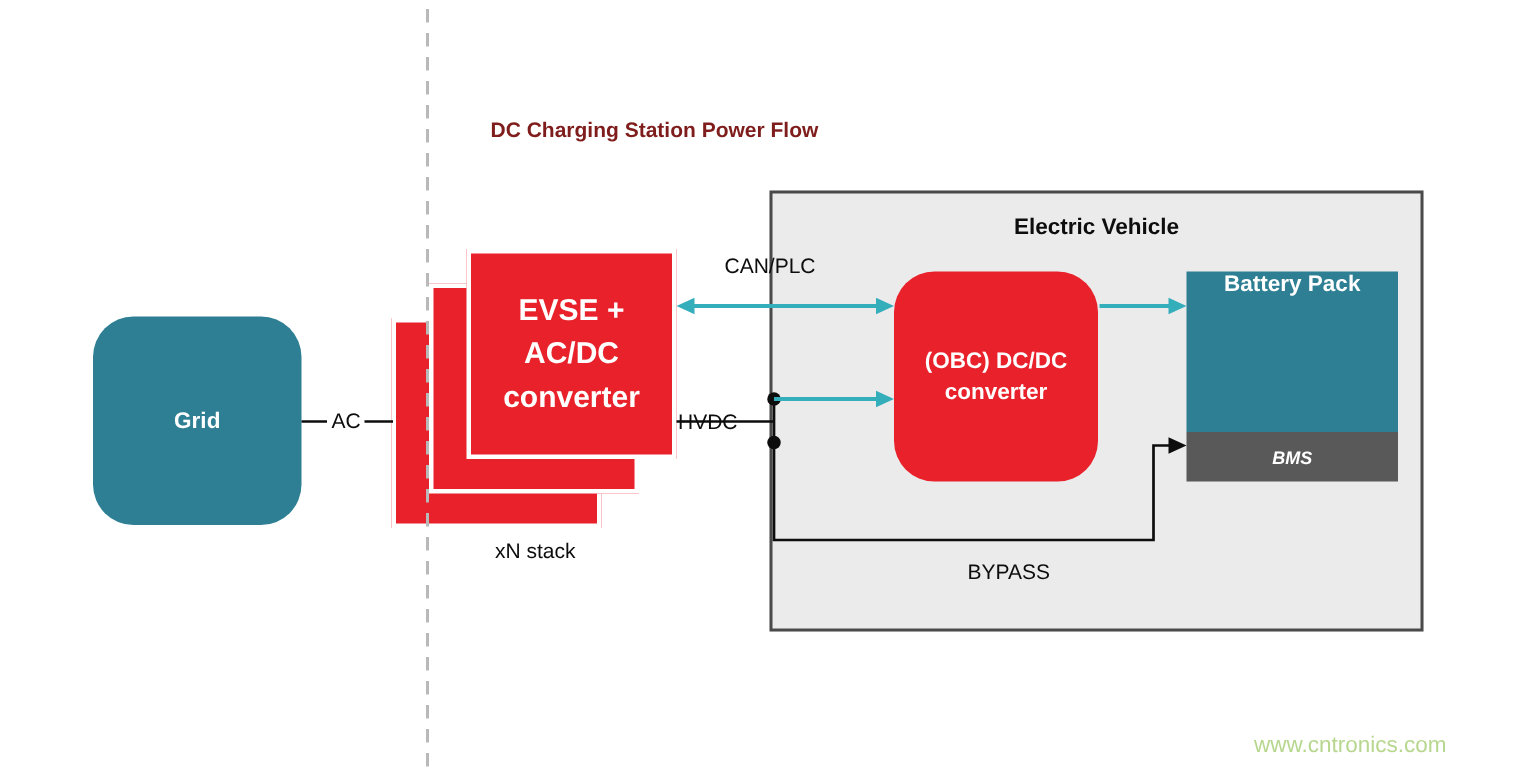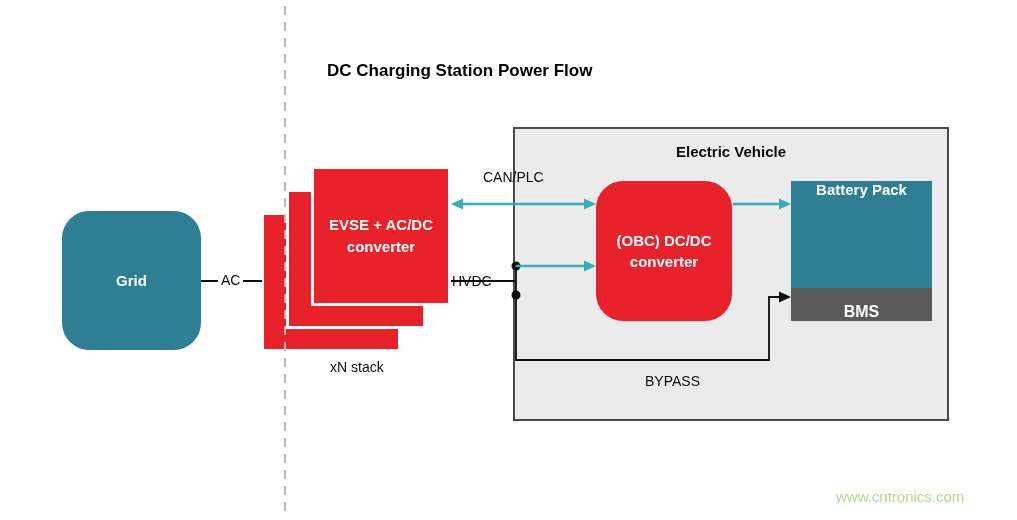--- a/index.html
+++ b/index.html
@@ -7,22 +7,22 @@
     position: relative;
     width: 1017px;
     height: 520px;
     background: #ffffff;
     overflow: hidden;
     font-family: "Liberation Sans", sans-serif;
     color: #111111;
   }
   .abs { position: absolute; }
   .page-title {
-    left: 327px; top: 61px;
-    font-size: 17px; font-weight: 700; color: #000000;
+    left: 327px; top: 78px;
+    font-size: 14px; font-weight: 700; color: #7f1d1d;
     white-space: nowrap;
   }
   .box {
     position: absolute;
     display: flex; align-items: center; justify-content: center;
     text-align: center;
     color: #ffffff; font-weight: 700; font-size: 15px; line-height: 1.4;
     box-sizing: border-box;
     border-radius: 27px;
   }
@@ -31,21 +31,21 @@
   .grid-box { left: 62px; top: 211px; width: 139px; height: 139px; }
   .stack-box {
     position: absolute; width: 140px; height: 140px;
     background: #E8212B; border: 3px solid #ffffff; box-sizing: border-box;
   }
   .stack-back   { left: 261px; top: 212px; }
   .stack-middle { left: 286px; top: 189px; }
   .stack-front  {
     left: 311px; top: 166px;
     display: flex; align-items: center; justify-content: center;
-    text-align: center; color: #fff; font-weight: 700; font-size: 15px;
+    text-align: center; color: #fff; font-weight: 700; font-size: 20px;
     line-height: 1.45; padding: 0 10px;
   }
   .ev-container {
     left: 513px; top: 127px; width: 436px; height: 294px;
     background: #EBEBEB; border: 2px solid #4a4a4a; box-sizing: border-box;
   }
   .ev-title {
     position: absolute; left: 0; top: 14px; width: 100%;
     text-align: center; font-size: 15px; font-weight: 700; color: #0d0d0d;
   }
@@ -54,22 +54,22 @@
     position: absolute; left: 791px; top: 181px; width: 141px; height: 140px;
     display: flex; flex-direction: column; box-sizing: border-box;
   }
   .battery-main {
     flex: 1; background: #2E7F93;
     display: flex; align-items: flex-start; justify-content: center;
     color: #fff; font-weight: 700; font-size: 15px;
   }
   .bms-bar {
     height: 33px; background: #595959;
-    display: flex; align-items: flex-end; justify-content: center;
-    color: #fff; font-weight: 700; font-size: 16px;
+    display: flex; align-items: center; justify-content: center;
+    color: #fff; font-weight: 700; font-size: 12px; font-style: italic;
   }
   .link-label {
     position: absolute; font-size: 14px; font-weight: 400; color: #0d0d0d;
     white-space: nowrap;
   }
   .lbl-ac      { left: 218px; top: 272px; background: #ffffff; padding: 0 3px; }
   .lbl-hvdc    { left: 452px; top: 273px; }
   .lbl-canplc  { left: 483px; top: 169px; }
   .lbl-bypass  { left: 645px; top: 373px; }
   .lbl-stack   { left: 330px; top: 359px; }

